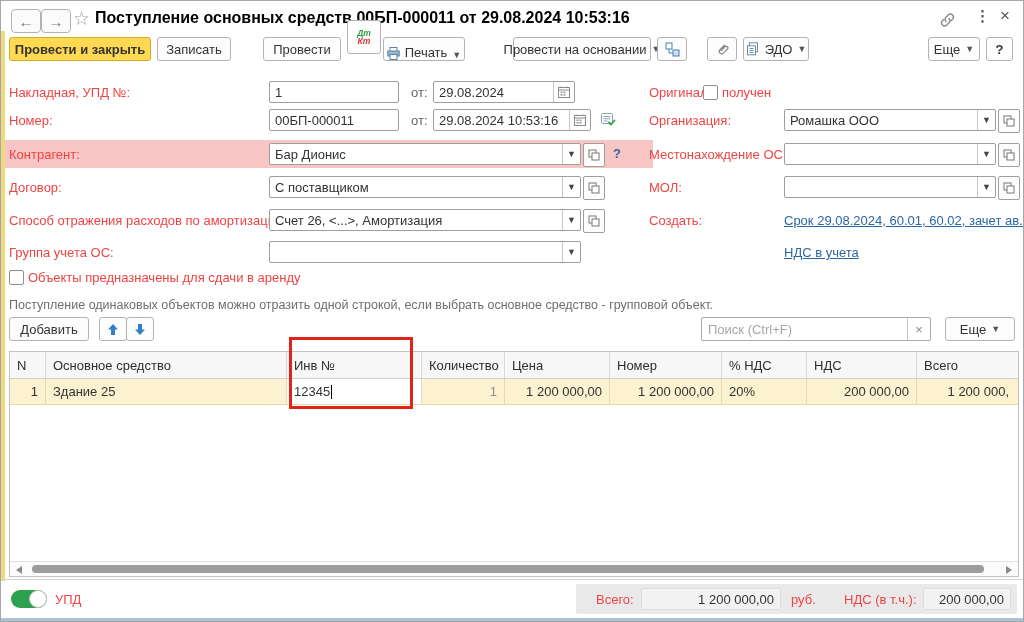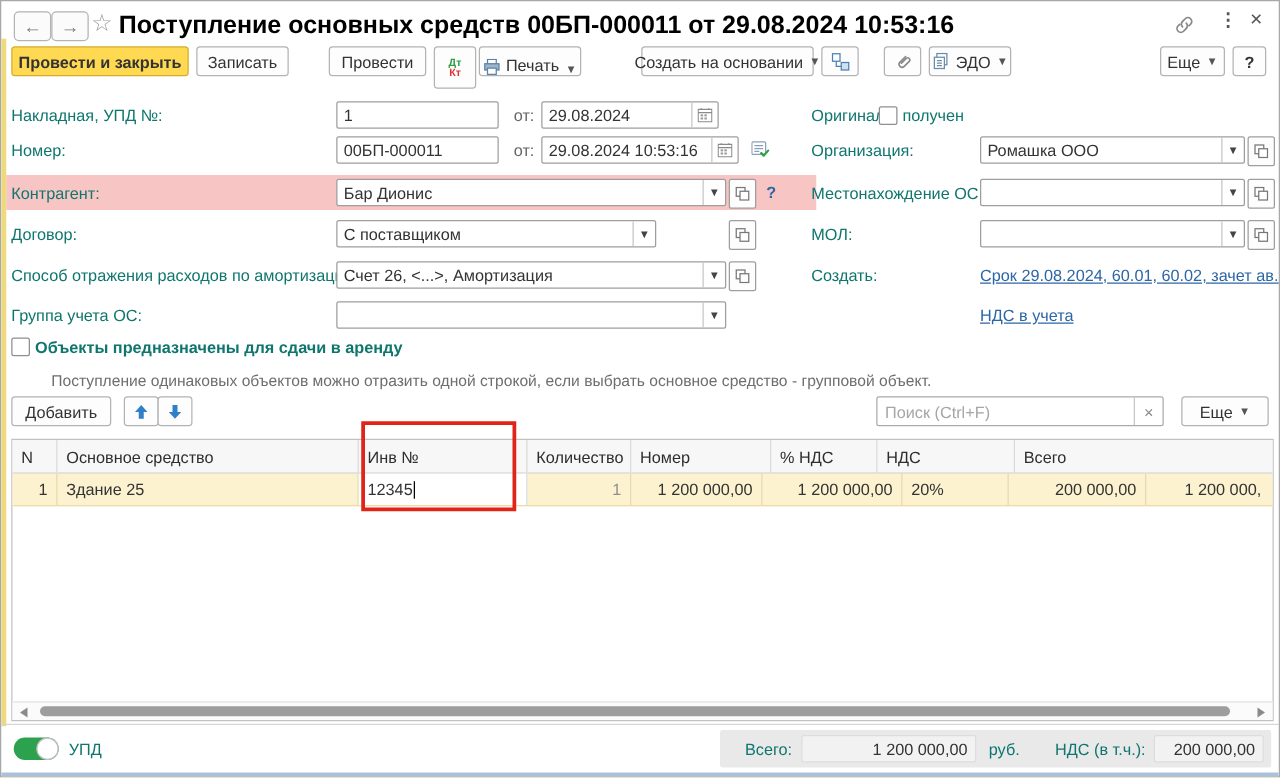--- a/index.html
+++ b/index.html
@@ -1,52 +1,52 @@
 <!DOCTYPE html>
 <html><head>
 <meta charset="utf-8">
 <style>
   html,body{margin:0;padding:0;background:#f2f2f2;}
   .window{position:relative;width:1024px;height:622px;background:#fff;border:1px solid #a8a8a8;
     font-family:"Liberation Sans",sans-serif;font-size:13px;color:#333;overflow:hidden;box-sizing:border-box;}
   .abs{position:absolute;box-sizing:border-box;}
-  .lbl{position:absolute;white-space:nowrap;color:#0f766e;}
+  .lbl{position:absolute;white-space:nowrap;color:#ef4444;}
   .navbtn{position:absolute;width:28px;height:22px;border:1px solid #b3b3b3;border-radius:4px;background:#fbfbfb;
     color:#777;display:flex;align-items:center;justify-content:center;font-size:15px;line-height:1;}
   .btn{position:absolute;height:24px;display:flex;align-items:center;justify-content:center;gap:5px;
     background:#fdfdfd;border:1px solid #b3b3b3;border-radius:3px;font-size:13px;color:#333;padding:0 8px;box-sizing:border-box;white-space:nowrap;}
   .btn-yellow{background:#ffd951;border-color:#d4ac2b;font-weight:bold;}
   .caret{font-size:9px;color:#555;line-height:1;}
   .input{position:absolute;height:22px;border:1px solid #9e9e9e;border-radius:2px;background:#fff;
     box-sizing:border-box;display:flex;align-items:center;padding:0 5px;font-size:13px;overflow:hidden;}
   .combo{padding:0;}
   .combo .val{flex:1;padding:0 5px;white-space:nowrap;overflow:hidden;}
   .caret-box{width:17px;height:100%;border-left:1px solid #c6c6c6;display:flex;align-items:center;justify-content:center;color:#444;font-size:9px;}
   .iconslot{width:20px;height:100%;display:flex;align-items:center;justify-content:center;border-left:1px solid #c6c6c6;}
   .openbtn{position:absolute;width:20px;height:22px;border:1px solid #9e9e9e;border-radius:2px;background:#fdfdfd;
     display:flex;align-items:center;justify-content:center;}
   .link{position:absolute;color:#2d66a5;text-decoration:underline;cursor:pointer;white-space:nowrap;}
   .cb{position:absolute;width:13px;height:13px;border:1px solid #8f8f8f;border-radius:2px;background:#fff;}
   .pinkband{position:absolute;left:4px;width:648px;height:28px;background:#f7c5c4;}
-  .hint{position:absolute;color:#6e6e6e;white-space:nowrap;font-size:12.5px;margin-left:32px;}
+  .hint{position:absolute;color:#6e6e6e;white-space:nowrap;font-size:12.5px;}
   .tablewrap{position:absolute;left:8px;top:350px;width:1008px;height:224px;border:1px solid #c2c2c2;background:#fff;}
   .thead{display:flex;height:26px;background:#f7f7f7;border-bottom:1px solid #cfcfcf;}
   .th{display:flex;align-items:center;padding:0 7px;border-right:1px solid #dadada;color:#2e2e2e;box-sizing:border-box;overflow:hidden;white-space:nowrap;}
   .trow{display:flex;height:25px;background:#fcf2d0;border-bottom:1px solid #ecdca8;}
   .td{display:flex;align-items:center;padding:0 7px;border-right:1px solid #e6d9ac;box-sizing:border-box;overflow:hidden;white-space:nowrap;}
   .num{justify-content:flex-end;}
   .hscroll{position:absolute;left:0;bottom:0;width:100%;height:14px;background:#fbfbfb;border-top:1px solid #e2e2e2;}
   .thumb{position:absolute;left:22px;top:3px;width:952px;height:8px;background:#9d9d9d;border-radius:4px;}
   .sarrow{position:absolute;top:4px;width:0;height:0;border-style:solid;}
   .redbox{position:absolute;left:288px;top:336px;width:118px;height:66px;border:3px solid #e02419;z-index:20;pointer-events:none;}
   .toggle{position:absolute;width:36px;height:18px;background:#2ca14e;border-radius:9px;}
   .knob{position:absolute;left:18px;top:0px;width:18px;height:18px;background:#fff;border:1px solid #c0c0c0;border-radius:50%;box-sizing:border-box;}
   .footpanel{position:absolute;left:575px;top:583px;width:441px;height:30px;background:#e9e9e9;border-radius:2px;}
   .sumbox{position:absolute;height:22px;background:#f2f2f2;border:1px solid #ddd;border-radius:2px;display:flex;align-items:center;justify-content:flex-end;padding:0 6px;box-sizing:border-box;}
-  .titlebar-title{position:absolute;left:94px;top:8px;font-size:20px;font-weight:bold;color:#000;white-space:nowrap;}
+  .titlebar-title{position:absolute;left:94px;top:8px;font-size:16px;font-weight:bold;color:#000;white-space:nowrap;}
   .searchwrap{position:absolute;left:700px;top:316px;width:230px;height:24px;border:1px solid #ababab;border-radius:2px;background:#fff;display:flex;box-sizing:border-box;}
   .searchwrap input{flex:1;border:none;outline:none;padding:0 6px;font-family:"Liberation Sans",sans-serif;font-size:13px;color:#333;background:transparent;}
   .searchwrap input::placeholder{color:#a6a6a6;}
   .xseg{width:22px;border-left:1px solid #c6c6c6;display:flex;align-items:center;justify-content:center;color:#8a8a8a;font-size:13px;}
   .leftstrip{position:absolute;left:0;top:30px;width:4px;height:550px;background:#eed97c;}
   .botline{position:absolute;left:0;bottom:0;width:100%;height:3px;background:#a9c2da;}
   .dtkt{display:flex;flex-direction:column;align-items:center;line-height:1;font-size:8.5px;font-weight:bold;}
   .cursorline{display:inline-block;width:1px;height:14px;background:#000;vertical-align:middle;margin-left:1px;}
   .qty{color:#8f8f8f;}
   svg{display:block;}
@@ -75,39 +75,39 @@
 
   <div class="btn btn-yellow" style="left:8px;top:36px;width:142px;">
       <span>Провести и закрыть</span>
     </div>
   <div class="btn" style="left:156px;top:36px;width:74px;">
       <span>Записать</span>
     </div>
   <div class="btn" style="left:262px;top:36px;width:78px;">
       <span>Провести</span>
     </div>
-  <div class="btn" style="left:346px;top:36px;width:30px;padding:16px;">
+  <div class="btn" style="left:346px;top:19px;width:30px;padding:16px;font-style:italic;">
     <span class="dtkt">
         <span style="color:#2f9e44;">Дт</span>
         <span style="color:#e03131;">Кт</span>
       </span>
   </div>
   <div class="btn" style="left:382px;top:36px;width:82px;align-items:flex-end;">
     <span>
         <svg width="13" height="13" viewBox="0 0 13 13">
           <rect x="3" y="0.5" width="7" height="4" fill="#fff" stroke="#5d82a6"></rect>
           <rect x="0.8" y="4" width="11.4" height="5" fill="#9db6cc" stroke="#5d82a6"></rect>
           <rect x="3" y="7.5" width="7" height="5" fill="#fff" stroke="#5d82a6"></rect>
         </svg>
       </span>
     <span>Печать</span>
       <span class="caret">▼</span>
   </div>
   <div class="btn" style="left:512px;top:36px;width:138px;">
-      <span>Создать на основании</span>
+      <span>Провести на основании</span>
       <span class="caret">▼</span>
     </div>
   <div class="btn" style="left:656px;top:36px;width:30px;padding:0;">
     <span>
         <svg width="15" height="15" viewBox="0 0 15 15">
           <rect x="1" y="1" width="6" height="6" fill="#fff" stroke="#4d7fb5"></rect>
           <rect x="8" y="8" width="6" height="6" fill="#cfe0f0" stroke="#4d7fb5"></rect>
           <path d="M4 7 v4 h4" fill="none" stroke="#4d7fb5"></path>
         </svg>
       </span>
@@ -193,21 +193,21 @@
   </div>
   <div class="openbtn" style="left:582px;top:142px;">
     <svg width="12" height="12" viewBox="0 0 12 12">
         <rect x="1" y="1" width="7" height="7" fill="#fff" stroke="#777"></rect>
         <rect x="4" y="4" width="7" height="7" fill="#fff" stroke="#777"></rect>
       </svg>
   </div>
   <div class="abs" style="left:612px;top:145px;color:#2d66a5;font-weight:bold;"><span>?</span></div>
 
   <div class="lbl" style="left:8px;top:179px;">Договор:</div>
-  <div class="input combo" style="left:268px;top:175px;width:256px;">
+  <div class="input combo" style="left:268px;top:175px;width:312px;">
     <span class="val">С поставщиком</span>
     <span class="caret-box">▼</span>
   </div>
   <div class="openbtn" style="left:582px;top:175px;">
     <svg width="12" height="12" viewBox="0 0 12 12">
         <rect x="1" y="1" width="7" height="7" fill="#fff" stroke="#777"></rect>
         <rect x="4" y="4" width="7" height="7" fill="#fff" stroke="#777"></rect>
       </svg>
   </div>
 
@@ -223,21 +223,21 @@
       </svg>
   </div>
 
   <div class="lbl" style="left:8px;top:244px;">Группа учета ОС:</div>
   <div class="input combo" style="left:268px;top:240px;width:312px;">
     <span class="val"></span>
     <span class="caret-box">▼</span>
   </div>
 
   <div class="cb" style="left:8px;top:269px;"></div>
-  <div class="lbl" style="left:27px;top:269px;font-weight:bold;">Объекты предназначены для сдачи в аренду</div>
+  <div class="lbl" style="left:27px;top:269px;">Объекты предназначены для сдачи в аренду</div>
 
   <div class="lbl" style="left:648px;top:84px;">Оригинал:</div>
   <div class="cb" style="left:702px;top:84px;"></div>
   <div class="lbl" style="left:721px;top:84px;">получен</div>
 
   <div class="lbl" style="left:648px;top:112px;">Организация:</div>
   <div class="input combo" style="left:783px;top:108px;width:212px;">
     <span class="val">Ромашка ООО</span>
     <span class="caret-box">▼</span>
   </div>
@@ -305,20 +305,21 @@
       <span>Еще</span>
       <span class="caret">▼</span>
     </div>
 
   <div class="tablewrap">
     <div class="thead">
       <div class="th" style="width:36px;">N</div>
       <div class="th" style="width:241px;">Основное средство</div>
       <div class="th" style="width:135px;">Инв №</div>
       <div class="th" style="width:83px;">Количество</div>
+      <div class="th" style="width:105px;">Цена</div>
       <div class="th" style="width:112px;">Номер</div>
       <div class="th" style="width:85px;">% НДС</div>
       <div class="th" style="width:110px;">НДС</div>
       <div class="th" style="width:99px;border-right:none;">Всего</div>
     </div>
     <div class="trow">
       <div class="td num" style="width:36px;">1</div>
       <div class="td" style="width:241px;">Здание 25</div>
       <div class="td" style="width:135px;background:#fff;border-right-color:#dadada;">
         <span>12345</span>

